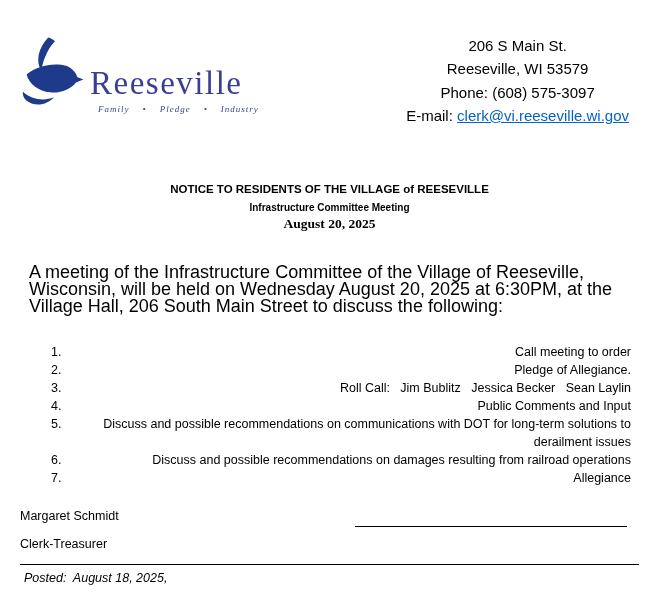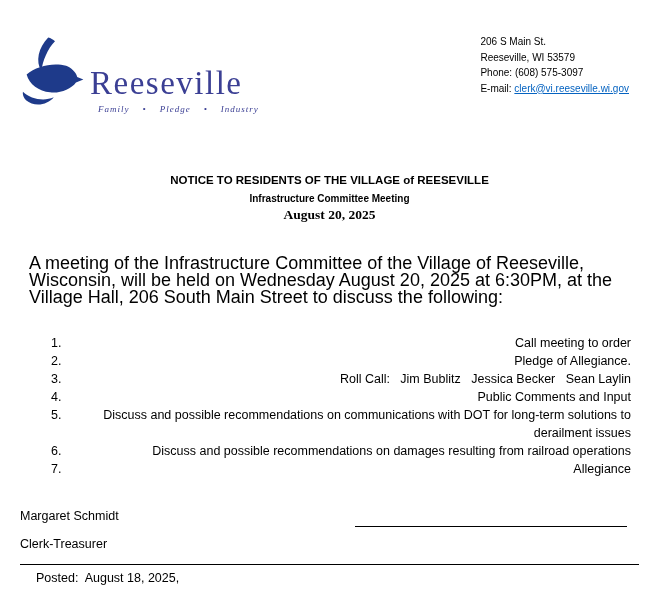--- a/index.html
+++ b/index.html
@@ -36,22 +36,22 @@
     font-family: "Liberation Serif", serif;
     font-style: italic;
     font-size: 9px;
     color: #3b3f94;
     white-space: pre;
     margin-top: 4px;
     padding-left: 8px;
     letter-spacing: 1px;
   }
   .contact {
-    text-align: left;
-    font-size: 10px;
+    text-align: center;
+    font-size: 15px;
     line-height: 1.55;
     padding-top: 8px;
   }
   .contact .email-link {
     color: #0563c1;
     text-decoration: underline;
     cursor: pointer;
   }
 
   
@@ -103,21 +103,21 @@
   }
   .signer-title { position: absolute; left: 0; top: 28px; }
   .rule {
     position: absolute;
     left: 0;
     right: 0;
     top: 55px;
     border-bottom: 1.5px solid #000;
     height: 1px;
   }
-  .posted { position: absolute; left: 16px; top: 62px; }
+  .posted { position: absolute; left: 4px; top: 62px; font-style: italic; }
 </style>
 </head>
 <body>
 
 <div class="page">
 
   <div class="top">
     <div class="logo">
       <svg class="dove-svg" viewBox="0 0 120 120" aria-hidden="true">
         <g fill="#1e3a8a">

